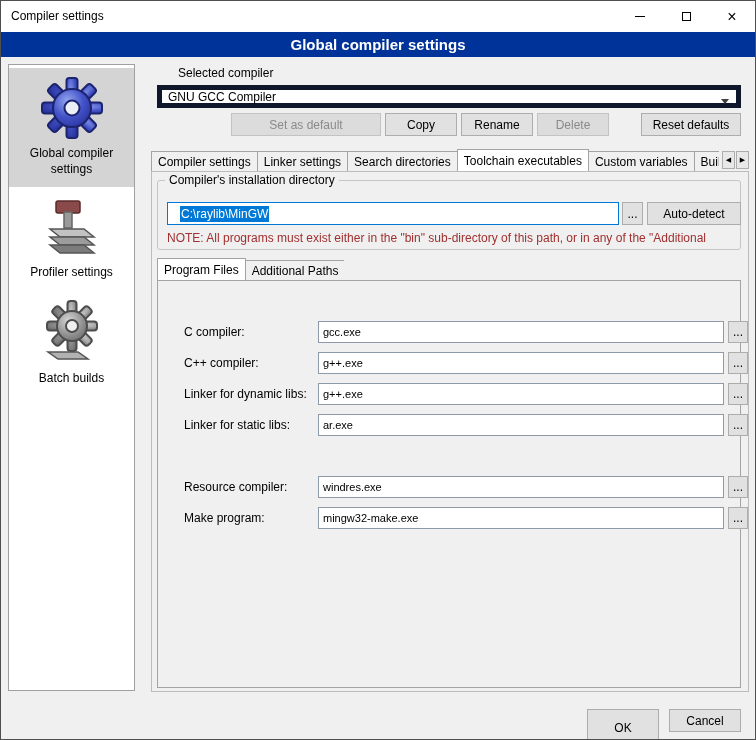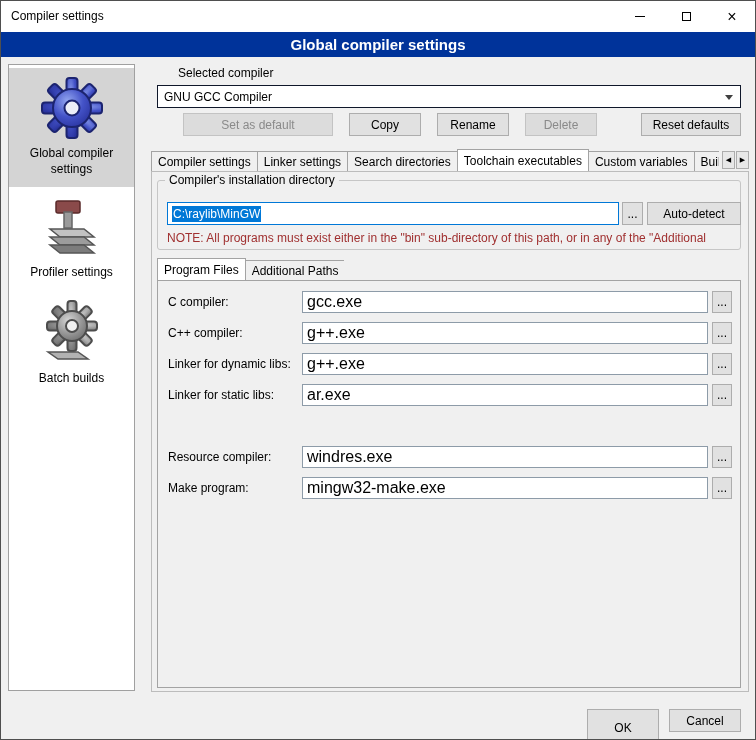--- a/index.html
+++ b/index.html
@@ -40,41 +40,41 @@
   
   .btn {
     position: absolute; background: #e1e1e1; border: 1px solid #adadad;
     font-family: "Liberation Sans", sans-serif; font-size: 12px;
     display: flex; align-items: center; justify-content: center; cursor: default;
   }
   .btn.disabled { color: #8a8a8a; background: #dcdcdc; border-color: #c3c3c3; }
   .row-btn { position: static; height: 23px; }
 
   .combo {
-    position: absolute; background: #fff; border: 1px solid #0f172a; height: 23px;
+    position: absolute; background: #fff; border: 5px solid #0f172a; height: 23px;
     display: flex; align-items: center; padding: 0 20px 0 6px; cursor: default;
   }
   .combo .arrow {
     position: absolute; right: 7px; top: 9px; width: 0; height: 0;
     border-left: 4px solid transparent; border-right: 4px solid transparent;
     border-top: 5px solid #404040;
   }
   .combo.gray { background: #e8e8e8; }
 
   .txt {
     position: absolute; height: 22px; background: #fff; border: 1px solid #8d9ba8;
-    font-family: "Liberation Sans", sans-serif; font-size: 16px; padding: 0 4px;
+    font-family: "Liberation Sans", sans-serif; font-size: 11px; padding: 0 4px;
   }
 
   
   .lbl-selected-compiler { position: absolute; left: 156px; top: 65px; margin-left: 21px; }
   .combo-main { left: 156px; top: 84px; width: 584px; }
   .actions-row {
     position: absolute; left: 156px; top: 112px; width: 584px; height: 23px;
-    display: flex; justify-content: flex-end; gap: 16px;
+    display: flex; justify-content: flex-end; gap: 4px;
   }
   .actions-row .row-btn { min-width: 72px; padding: 0 10px; }
   .btn-setdefault { width: 150px; }
   .btn-reset { width: 100px; margin-left: 28px; }
 
   
   .tabstrip { position: absolute; display: flex; align-items: flex-end; height: 22px; z-index: 5; }
   .tabstrip-outer { left: 150px; top: 148px; width: 598px; }
   .tabstrip-inner { left: 156px; top: 257px; width: 584px; }
   .tabs-scroll { display: flex; align-items: flex-end; overflow: hidden; flex-wrap: nowrap; width: 568px; }
@@ -97,32 +97,32 @@
     border: 1px solid #a3a3a3; background: #f0f0f0; z-index: 2; }
 
   
   .groupbox { position: absolute; left: 156px; top: 179px; width: 584px; height: 70px;
     border: 1px solid #c6c6c6; border-radius: 3px; z-index: 1; }
   .groupbox-label { position: absolute; left: 164px; top: 172px; background: #f0f0f0; padding: 0 4px; z-index: 2; }
 
   .path-input {
     position: absolute; left: 166px; top: 201px; width: 452px; height: 23px;
     background: #fff; border: 1px solid var(--focus-border, #0078d7);
-    display: flex; align-items: center; padding: 0 4px; z-index: 2; cursor: text;
+    display: flex; align-items: center; padding: 0 12px; z-index: 2; cursor: text;
   }
   .path-input .sel { background: var(--selection-bg, #0078d7); color: #fff; padding: 1px 1px; }
   .dots-main { left: 621px; top: 201px; width: 21px; height: 23px; z-index: 2; }
   .btn-autodetect { left: 646px; top: 201px; width: 94px; height: 23px; z-index: 2; }
   .note {
     position: absolute; left: 166px; top: 230px; width: 578px; z-index: 2;
     color: var(--note-text, #a03030); white-space: nowrap; overflow: hidden;
   }
 
   
-  .frow { position: absolute; left: 0; width: 100%; height: 28px; }
+  .frow { position: absolute; left: 16px; width: 100%; height: 28px; margin-top: 30px; }
   .frow .flabel { position: absolute; left: 10px; top: 4px; }
   .frow .finput { left: 144px; top: 0; width: 406px; }
   .frow .dots { left: 554px; top: 0; width: 20px; height: 22px; }
   .frow .combo { left: 144px; top: 0; width: 430px; height: 22px; }
   .frow .combo .arrow { top: 8px; }
 
   
   .btn-ok { left: 586px; top: 708px; width: 72px; height: 37px; }
   .btn-cancel { left: 668px; top: 708px; width: 72px; height: 23px; }
 </style>

